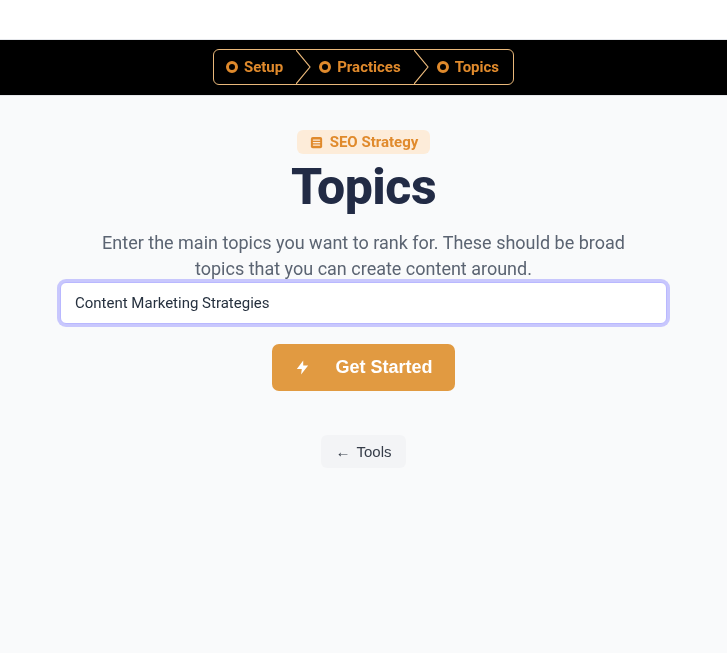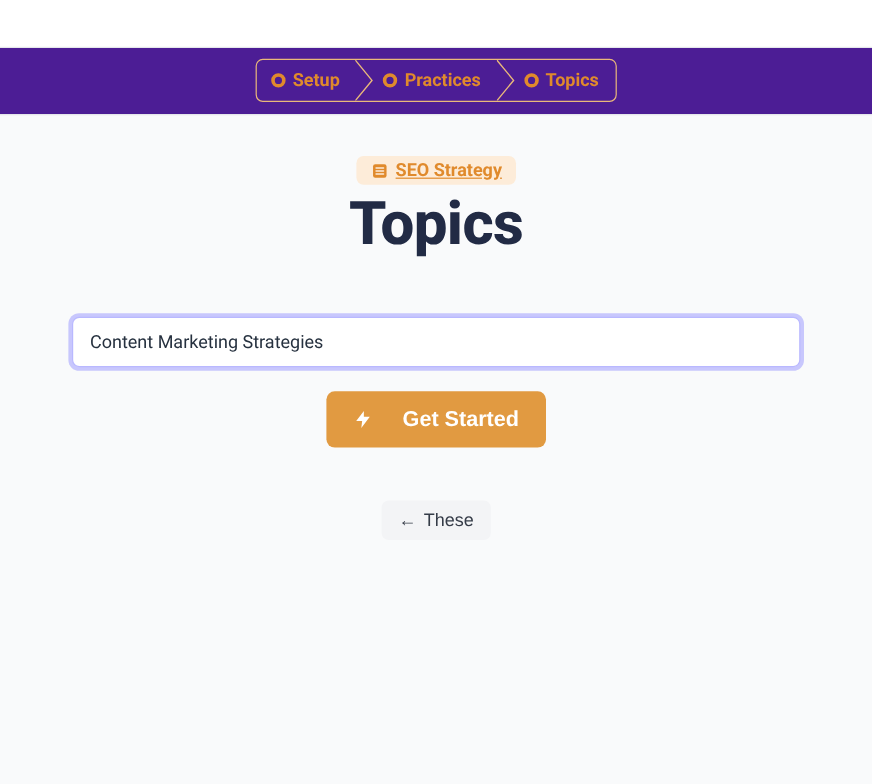--- a/index.html
+++ b/index.html
@@ -10,21 +10,21 @@
     width: 727px;
   }
   .topbar {
     height: 40px;
     border-bottom: 1px solid #e5e7eb;
     background: #fff;
   }
   .breadcrumb-wrap {
     display: flex;
     justify-content: center;
-    background: #4c1d95;
+    background: #000000;
     border-bottom: 1px solid #e5e7eb;
     padding: 9px 0 10px;
   }
   .breadcrumb {
     display: flex;
     align-items: stretch;
     border: 1px solid #e9b87a;
     border-radius: 6px;
     overflow: hidden;
   }
@@ -70,39 +70,37 @@
   .pill {
     display: inline-flex;
     align-items: center;
     gap: 6px;
     background: #fdecd9;
     color: #e08a2c;
     font-weight: 700;
     font-size: 15px;
     padding: 3px 12px;
     border-radius: 6px;
-    text-decoration: underline;
   }
   .pill svg { width:15px; height:15px; flex-shrink:0; }
   h1 {
     font-size: 50px;
     font-weight: 800;
     color: #222b45;
     margin-top: 4px;
     letter-spacing: -0.5px;
   }
   .subhead {
     color: #5b6472;
     font-size: 18px;
     line-height: 1.45;
     margin: 14px auto 0;
     max-width: 560px;
   }
   .inputs {
-    margin-top: 48px;
     display: flex;
     flex-direction: row;
     gap: 28px;
   }
   .topic-input {
     width: 100%;
     padding: 11px 14px;
     font-size: 15px;
     color: #26313f;
     border: 1px solid #d8dde3;
@@ -189,34 +187,35 @@
         <rect x="3" y="3" width="18" height="18" rx="3" fill="currentColor" stroke="none"></rect>
         <line x1="7" y1="8" x2="17" y2="8" stroke="#fdecd9" stroke-width="2" stroke-linecap="round"></line>
         <line x1="7" y1="12" x2="17" y2="12" stroke="#fdecd9" stroke-width="2" stroke-linecap="round"></line>
         <line x1="7" y1="16" x2="17" y2="16" stroke="#fdecd9" stroke-width="2" stroke-linecap="round"></line>
       </svg>
       <span>SEO Strategy</span>
     </span>
 
     <h1>Topics</h1>
 
+    <p class="subhead">Enter the main topics you want to rank for. These should be broad topics that you can create content around.</p>
 
     <div class="inputs">
       <input class="topic-input focused" type="text" value="Content Marketing Strategies" placeholder="Enter a topic" style="">
     </div>
 
     <div class="cta">
       <button class="cta-btn">
         <svg viewBox="0 0 24 24" fill="currentColor">
           <path d="M13 2 L4 14 L11 14 L10 22 L20 9 L13 9 Z"></path>
         </svg>
         <span>Get Started</span>
       </button>
     </div>
 
     <div class="back-wrap">
       <button class="back-btn">
         <span class="back-arrow">←</span>
-        <span>These</span>
+        <span>Tools</span>
       </button>
     </div>
   </div>
 </div>
 
 </body></html>

